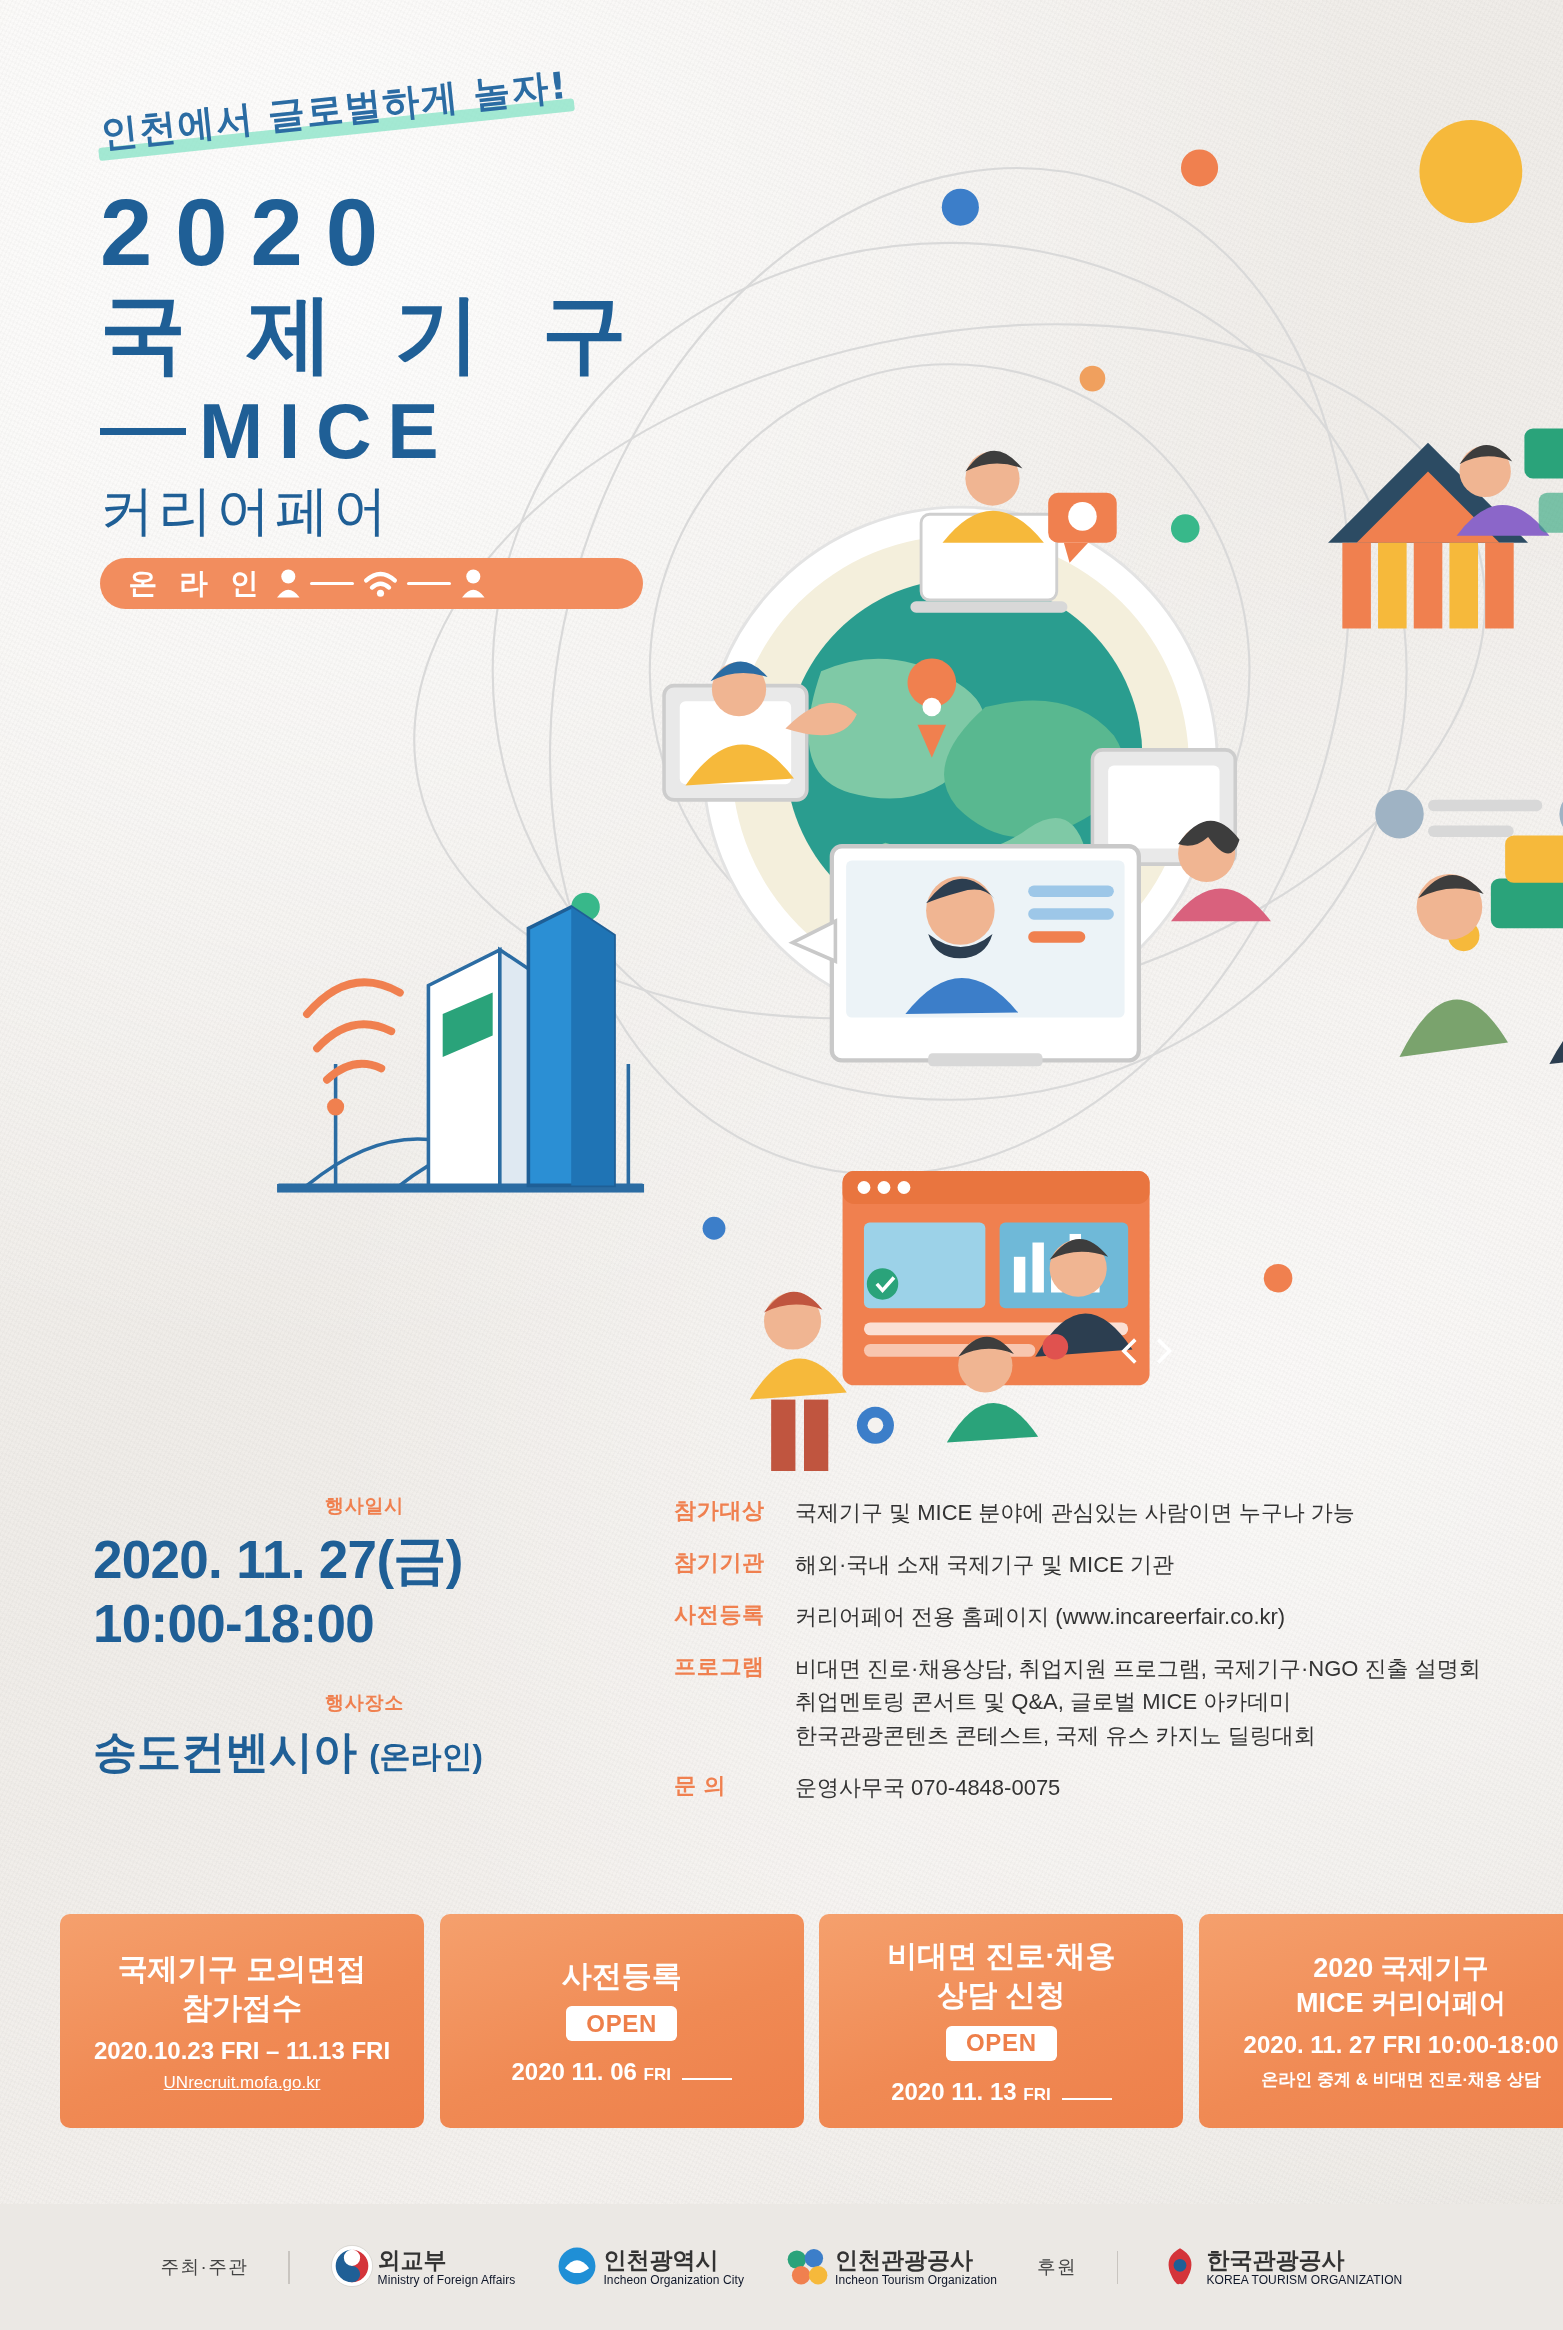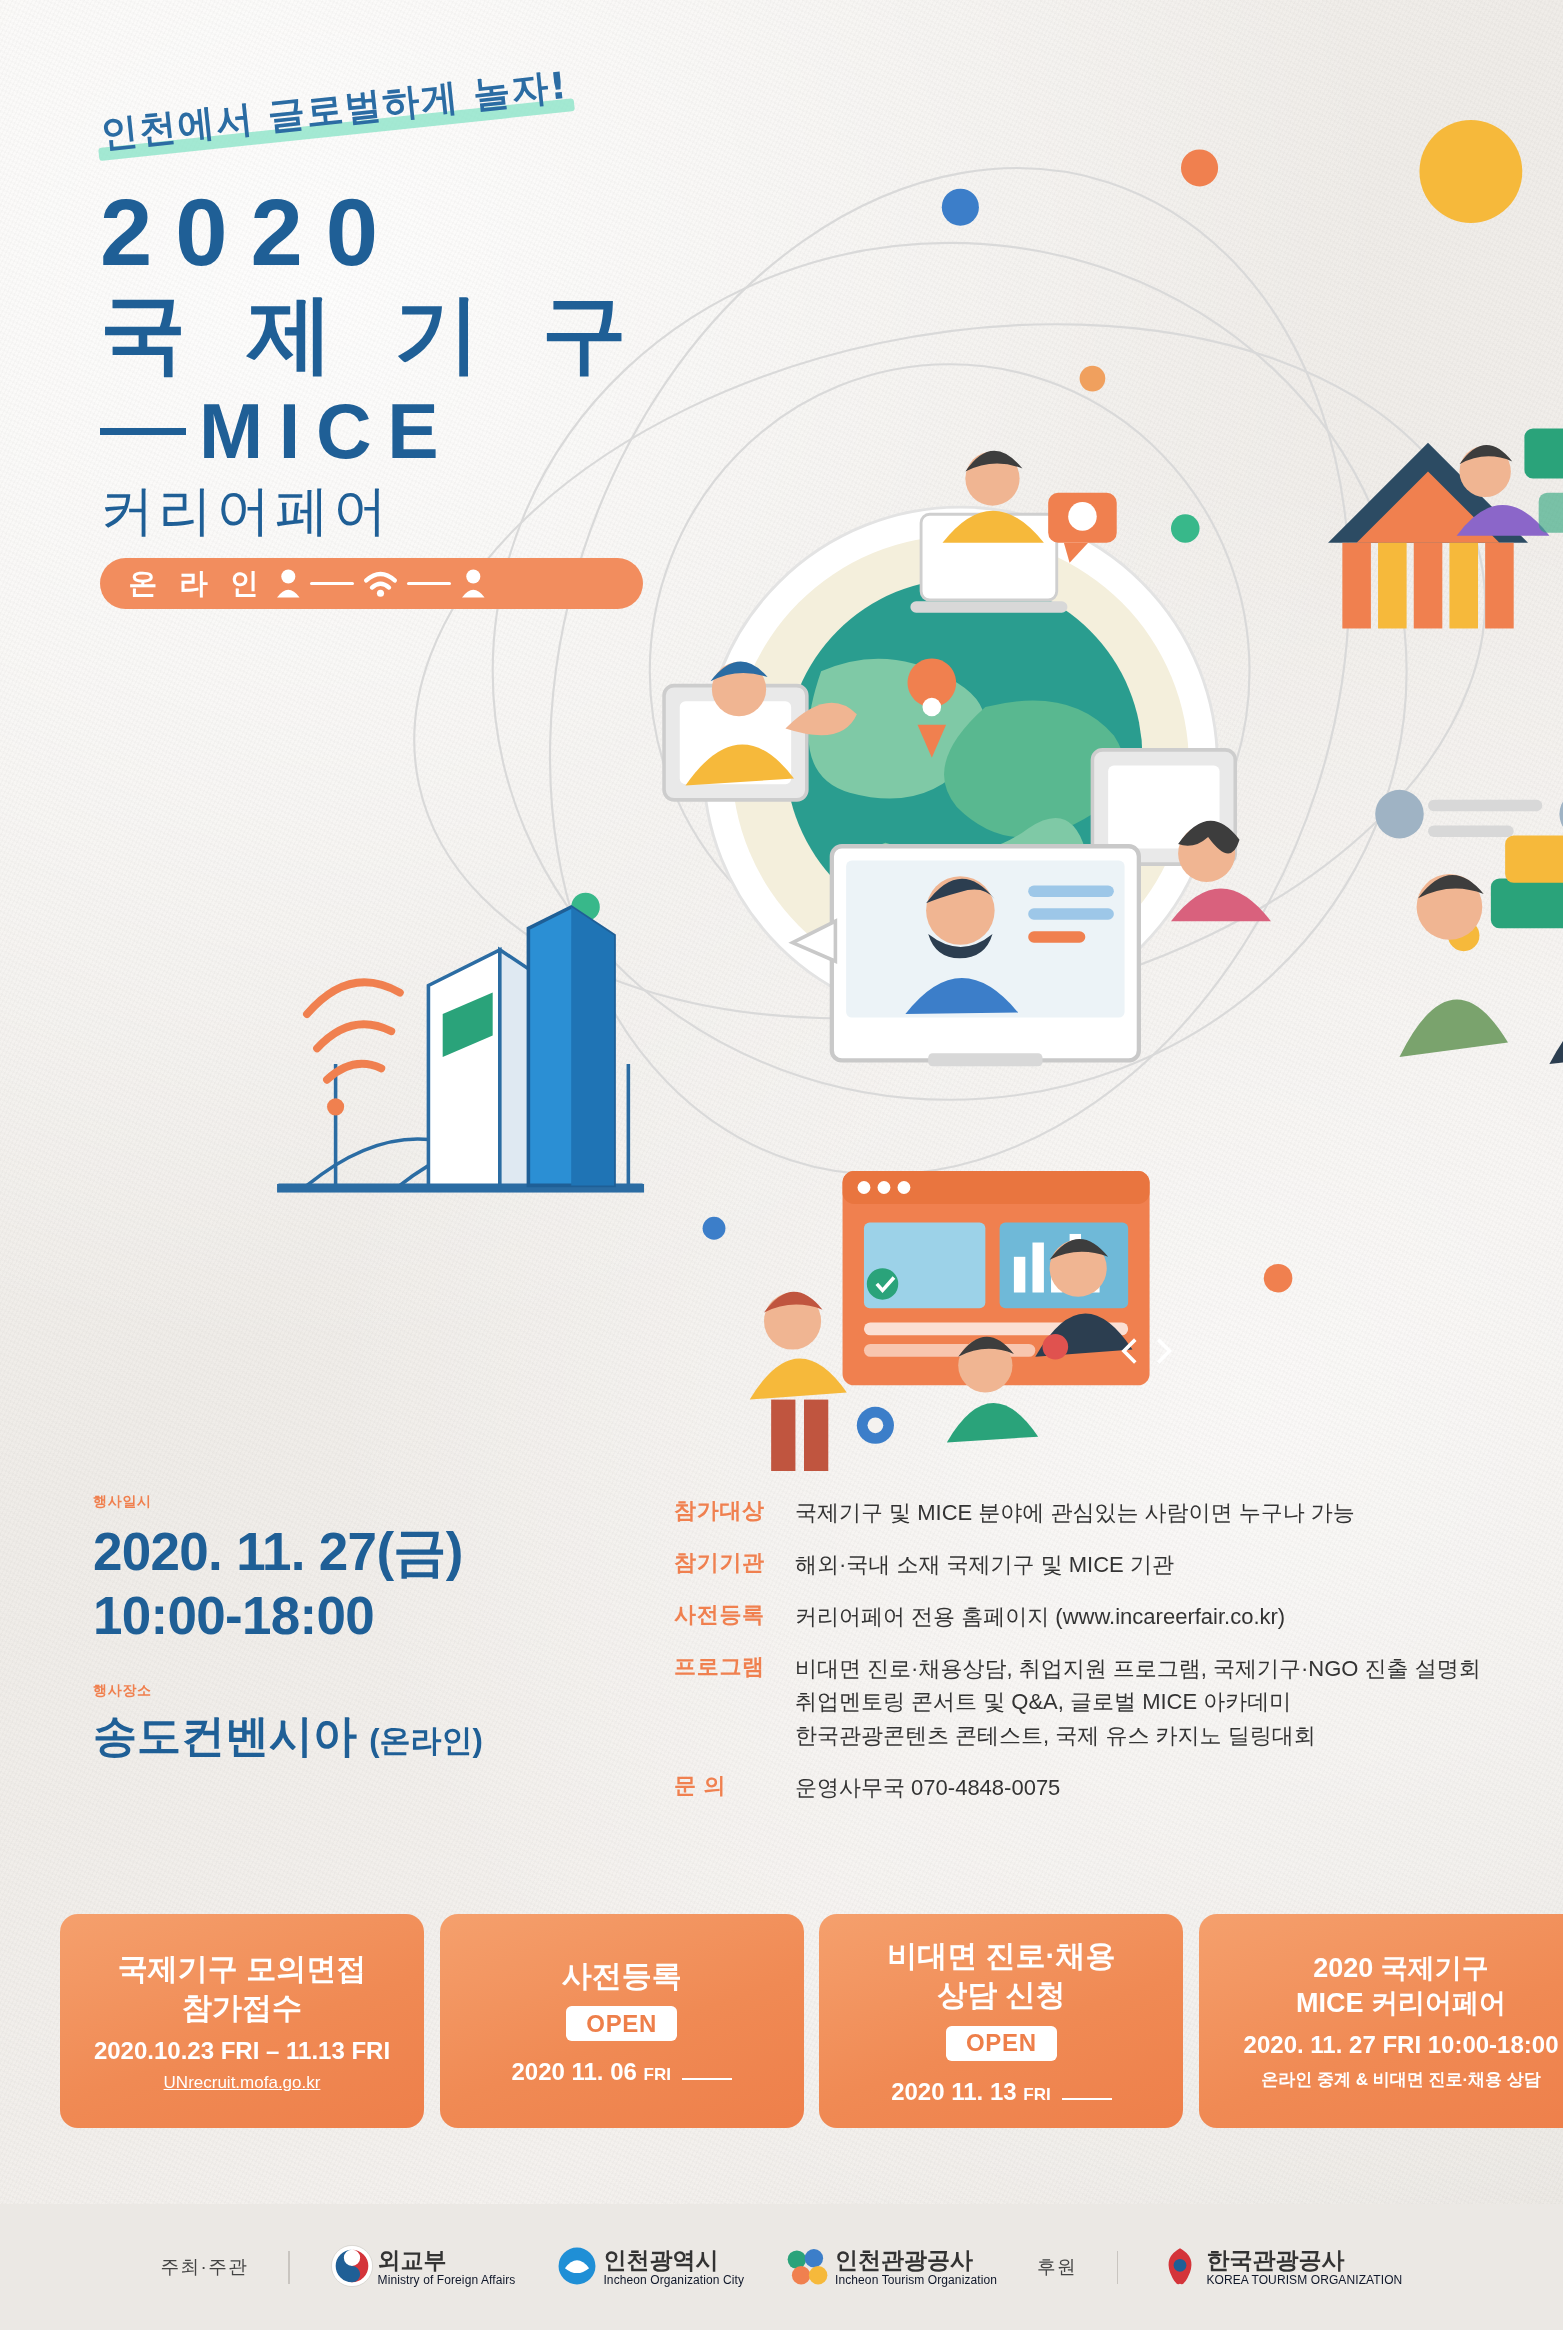--- a/index.html
+++ b/index.html
@@ -71,21 +71,21 @@
   }
   .online-bar svg{display:block}
   .obar-line{flex:0 0 44px;height:3.6px;background:#fff;border-radius:2.1px;}
 
   
   .art{position:absolute;left:0;top:43px;width:1563px;height:1428px;pointer-events:none;}
 
   
   .info{position:absolute;left:0;top:1493px;width:1563px;}
   .info-left{position:absolute;left:93px;top:0;width:543px;}
-  .lbl-orange{color:#f0804f;font-weight:bold;font-size:14px;letter-spacing:0.7px;}
+  .lbl-orange{color:#f0804f;font-weight:bold;font-size:19px;letter-spacing:0.7px;text-align:center;}
   .big-date{
     color:#1f5f96;font-size:53px;font-weight:bold;line-height:1.22;margin-top:8.6px;letter-spacing:-0.7px;
   }
   .place-label{margin-top:33px;}
   .place{
     color:#1f5f96;font-size:44px;font-weight:bold;margin-top:7.1px;
   }
   .place .small{font-size:31px;}
 
   .info-right{position:absolute;left:643px;top:2.9px;width:843px;}
@@ -94,21 +94,21 @@
     color:#f0804f;font-weight:bold;font-size:22px;width:121px;flex:0 0 121px;
     letter-spacing:0.7px;
   }
   .row .k.spread{display:flex;justify-content:space-between;width:121px;}
   .row .v{color:#333;font-size:22px;line-height:1.52;}
   .row .v div{white-space:nowrap;}
 
   
   .cards{position:absolute;left:60px;top:1914px;display:flex;gap:15.7px;}
   .card{
-    width:364px;height:214px;border-radius:18px;
+    width:364px;height:214px;border-radius:10px;
     background:linear-gradient(160deg,#f5a06d 0%,#f08a54 55%,#ee7f4a 100%);
     color:#fff;text-align:center;
     display:flex;flex-direction:column;align-items:center;justify-content:center;
     box-sizing:border-box;padding:13px 11.4px;
   }
   .card.wide{width:404px;}
   .card .t{font-size:30px;font-weight:bold;line-height:1.3;}
   .card .t2{font-size:27px;font-weight:bold;line-height:1.3;}
   .card .openpill{
     margin:11.4px 0 7.1px;background:#fff;color:#ee7f4a;font-weight:bold;

